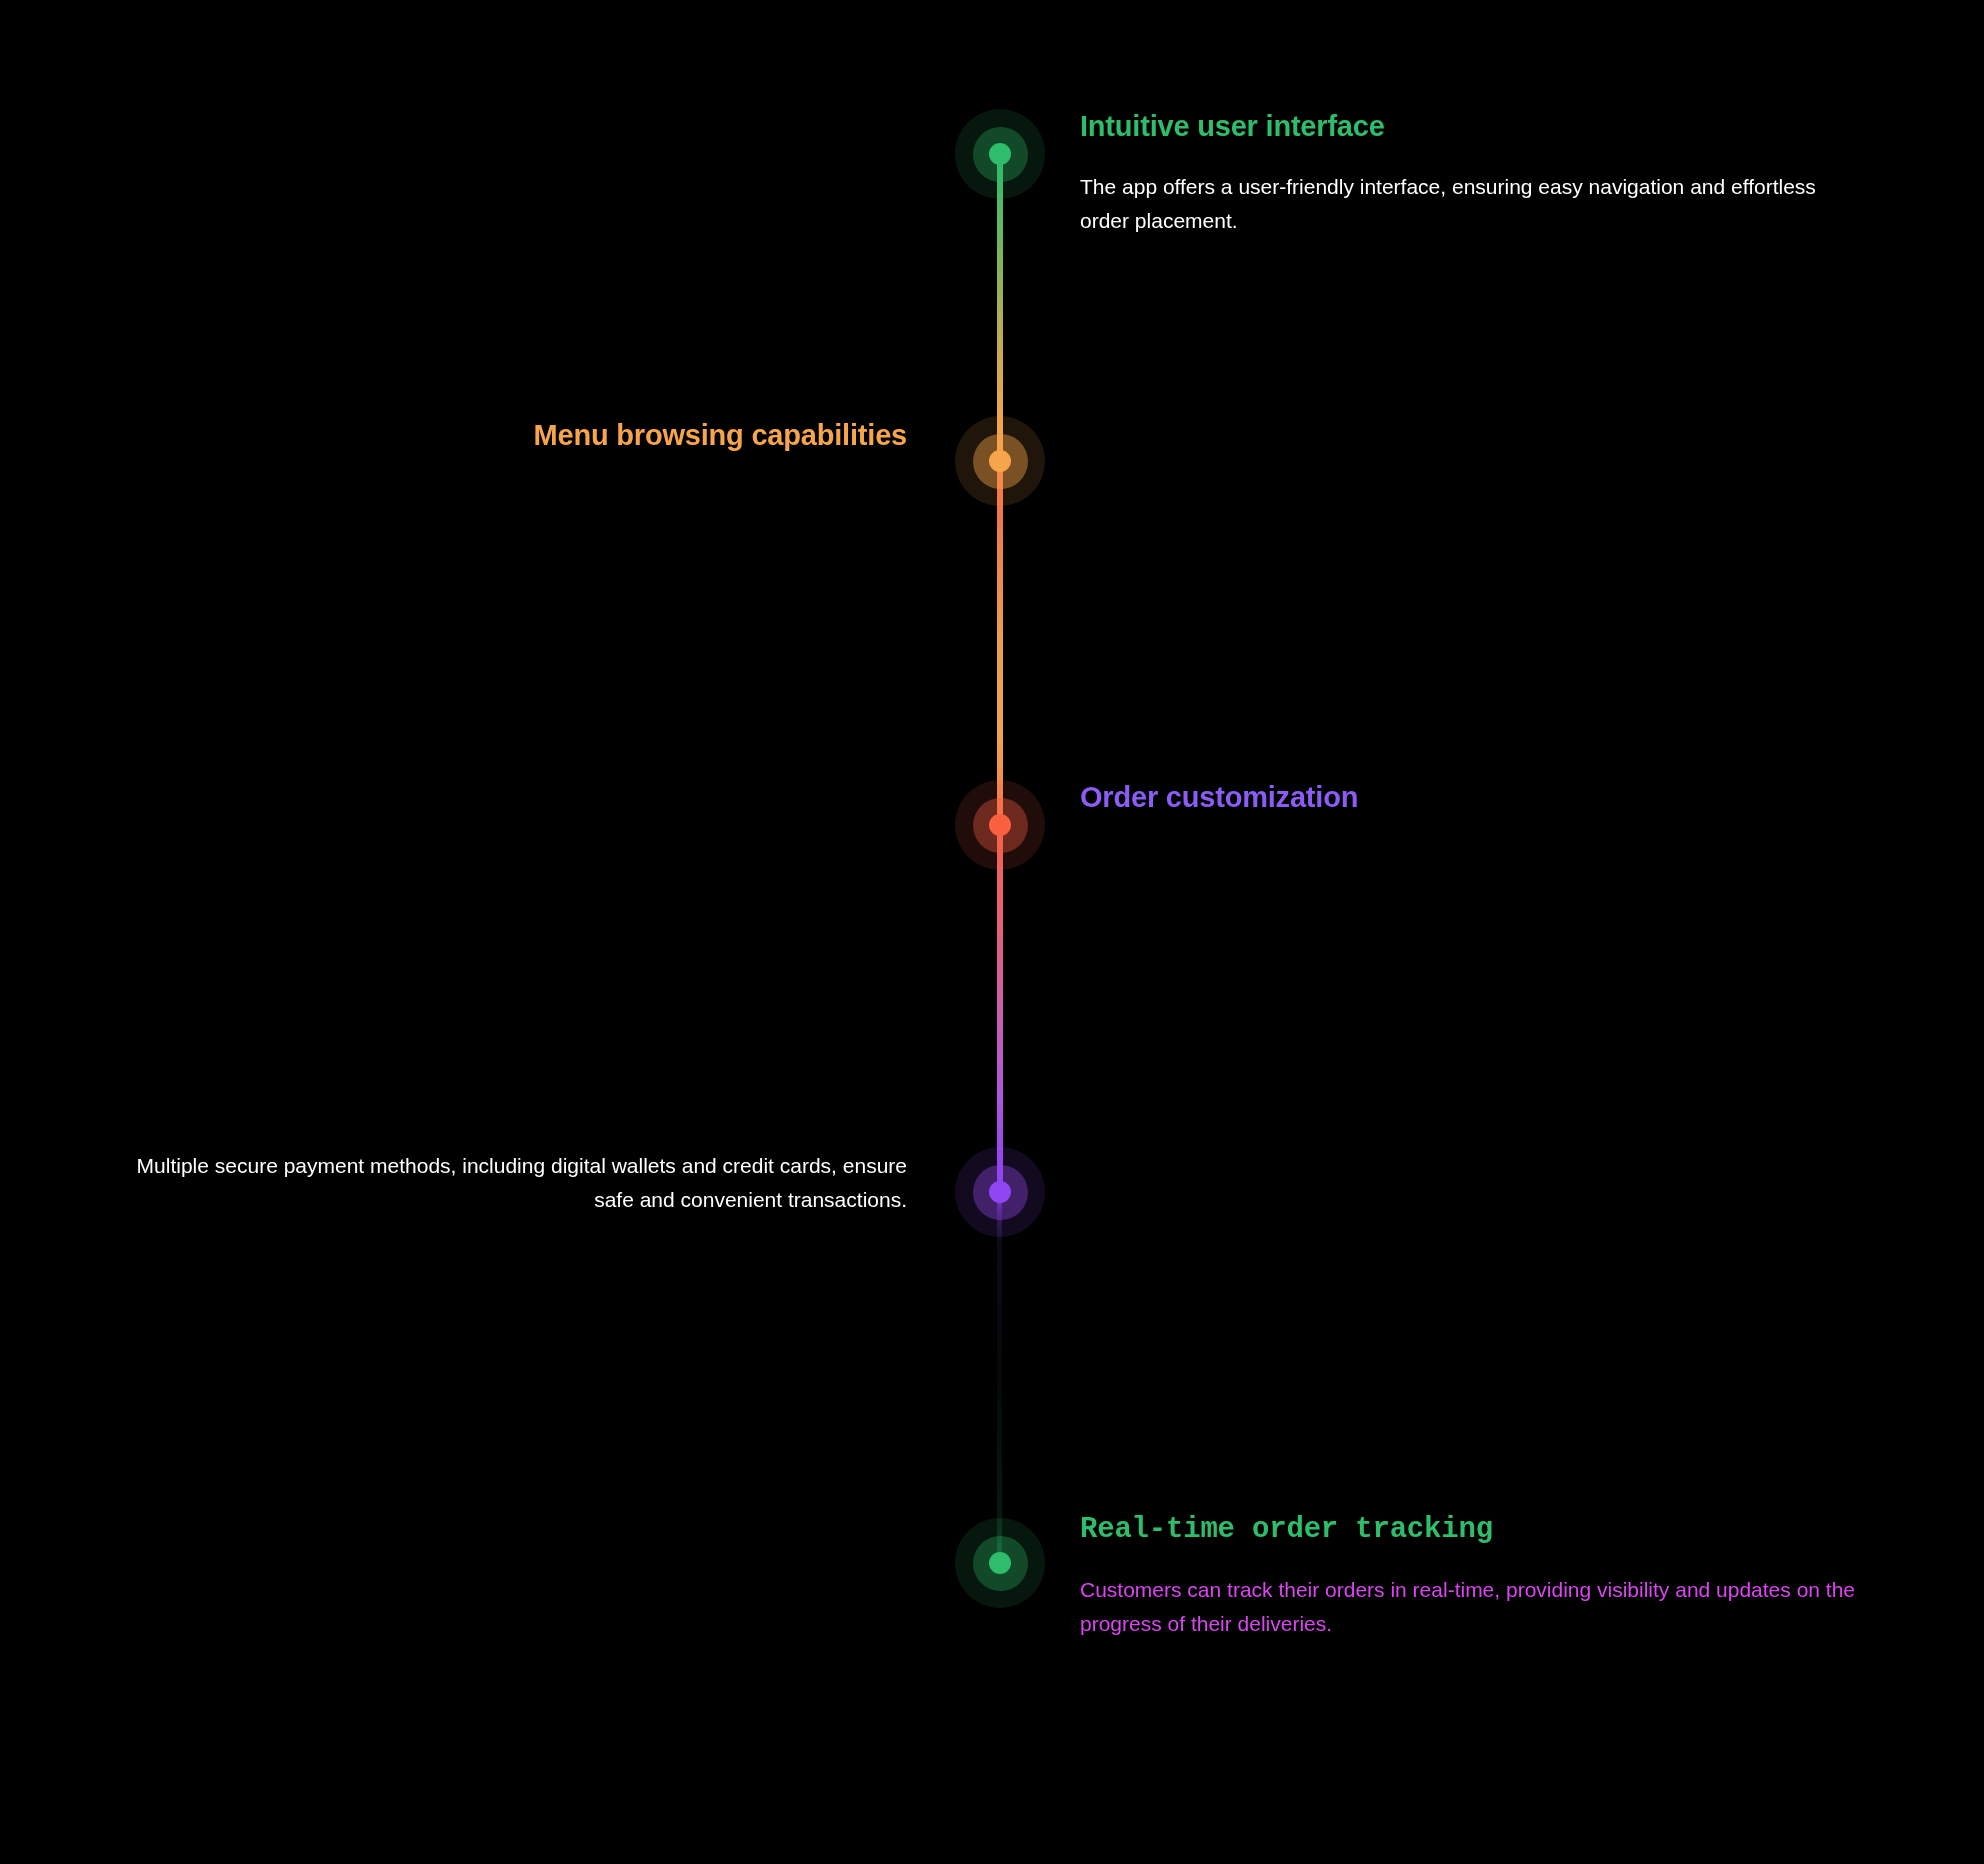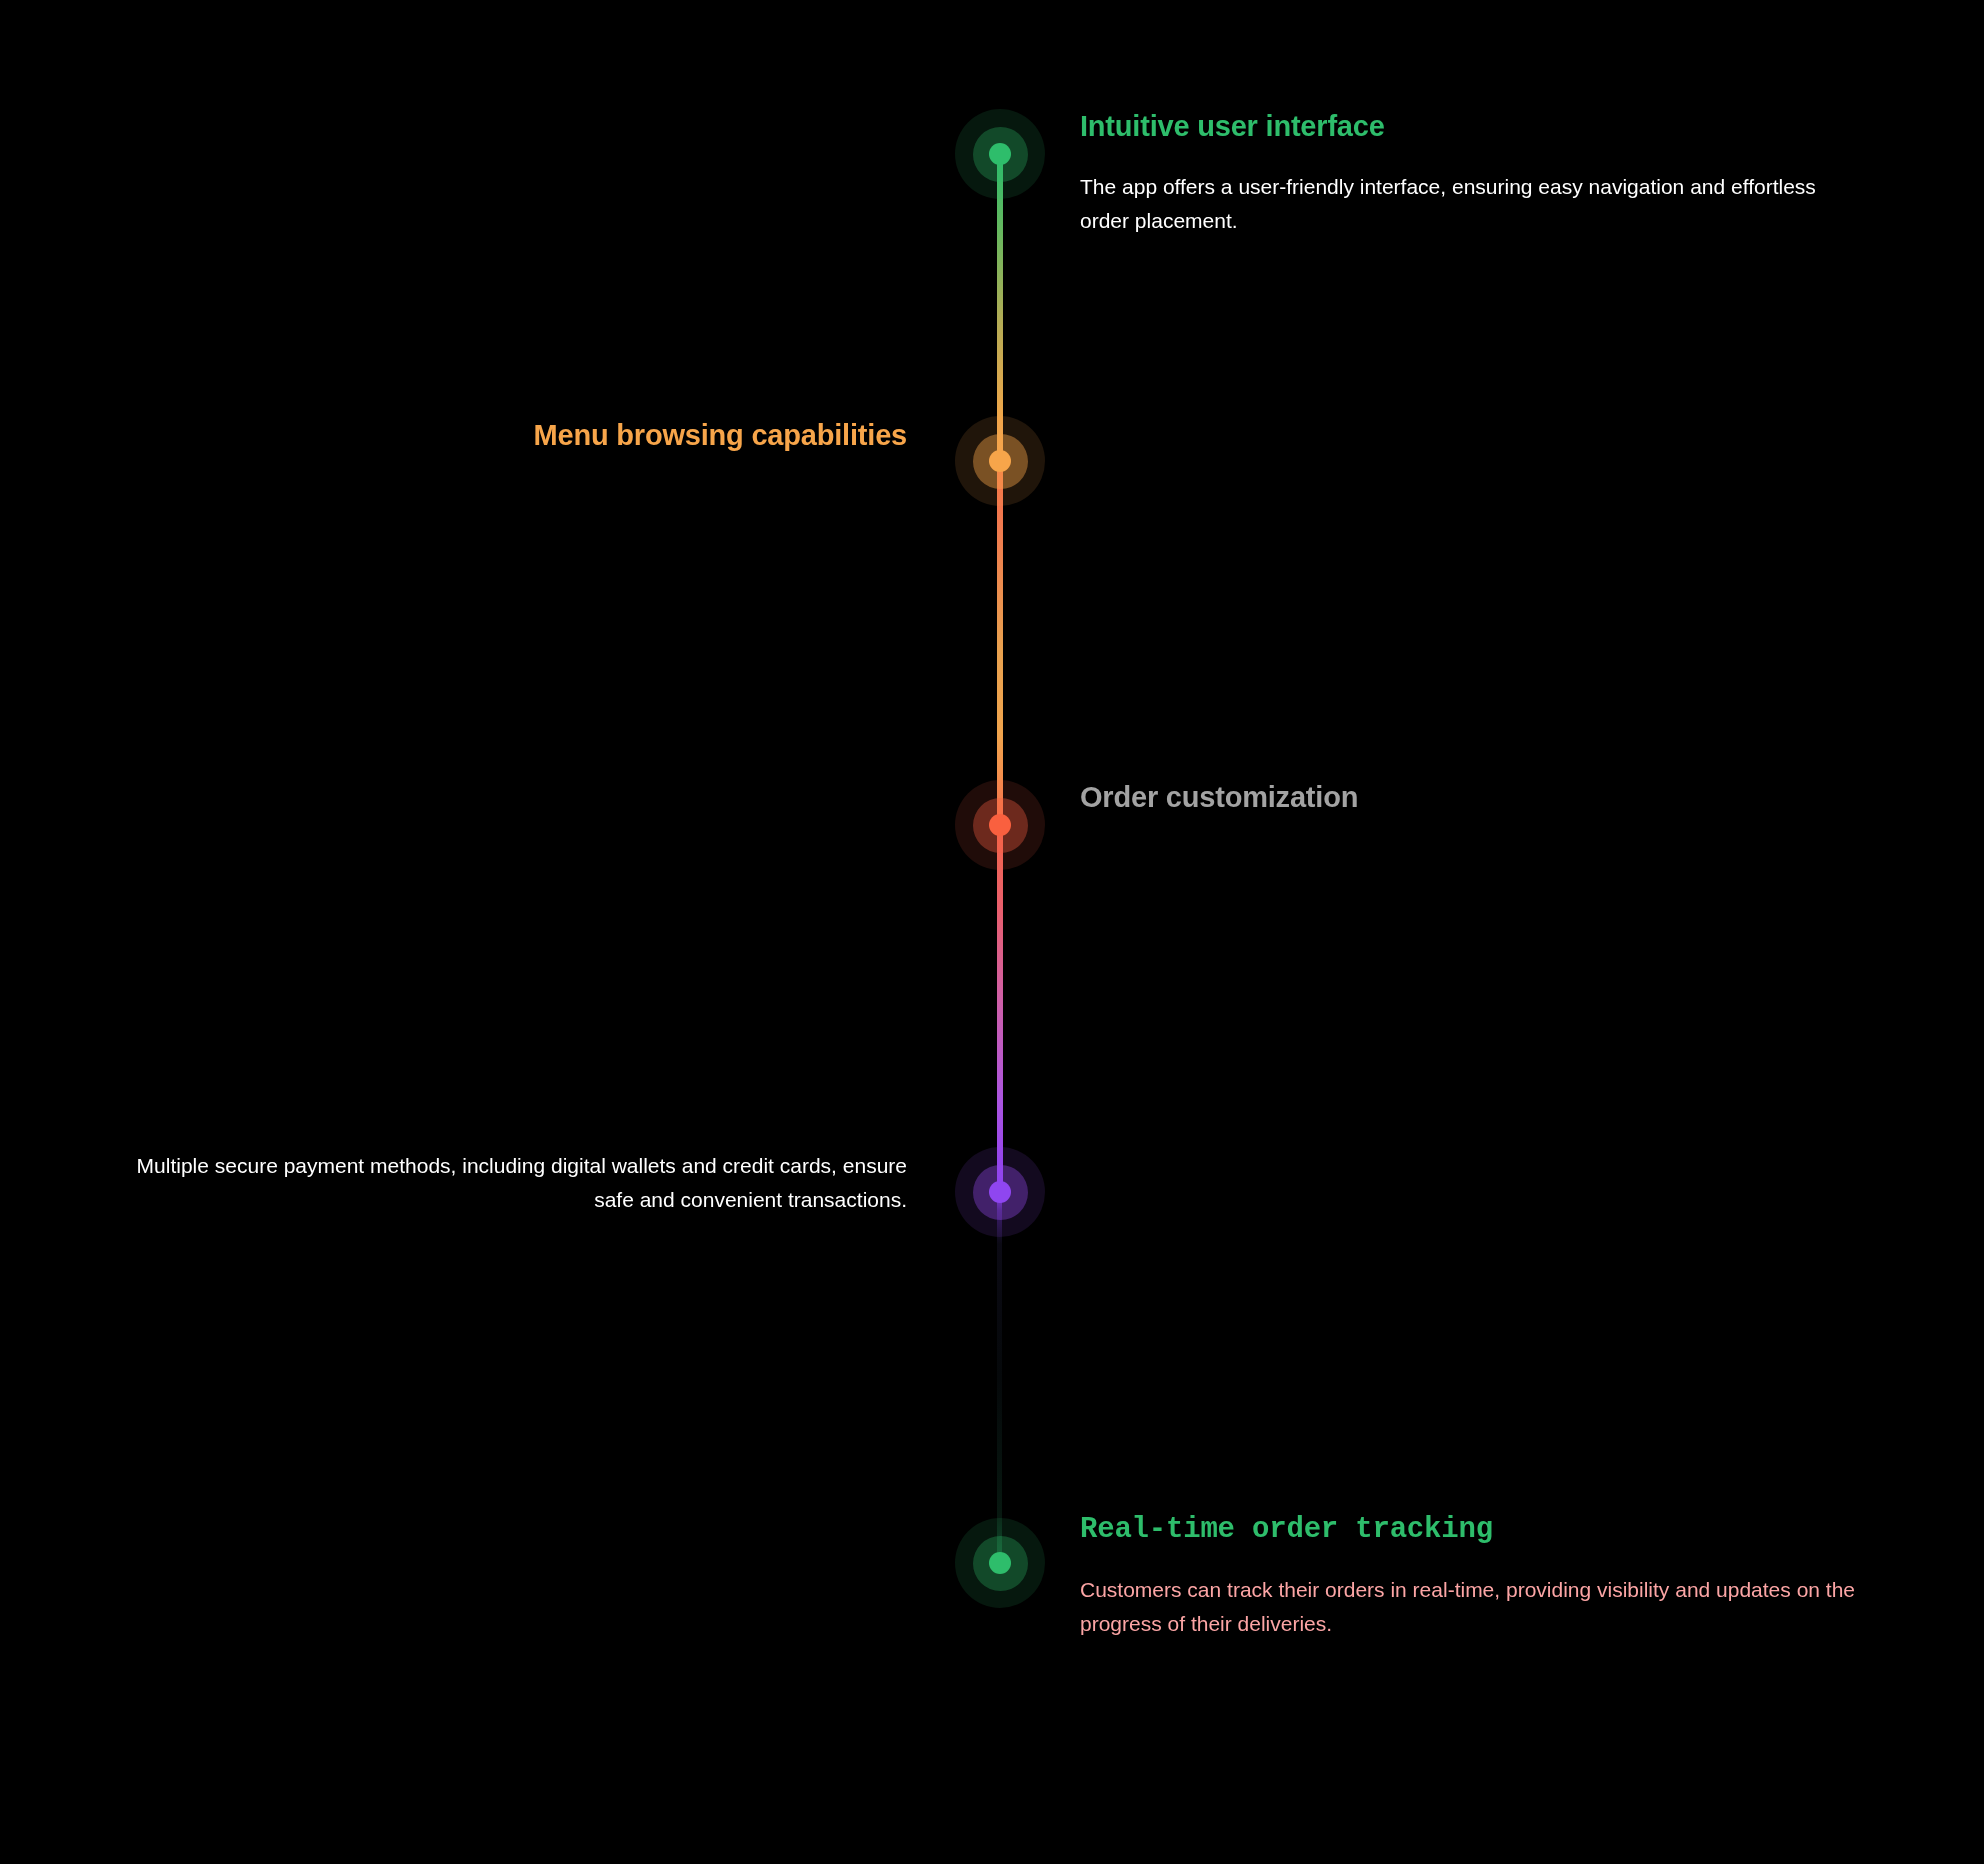--- a/index.html
+++ b/index.html
@@ -174,26 +174,26 @@
   <div class="block right" style="top:110px; width:820px;">
     <h2 class="b-title" style="color: rgb(46, 189, 107);">Intuitive user interface</h2>
     <p class="b-desc" style="width: 772px; color: rgb(255, 255, 255);">The app offers a user-friendly interface, ensuring easy navigation and effortless order placement.</p>
   </div>
 
   <div class="block left" style="top:419px; width:791px;">
     <h2 class="b-title" style="color: rgb(247, 165, 74);">Menu browsing capabilities</h2>
   </div>
 
   <div class="block right" style="top:781px; width:820px;">
-    <h2 class="b-title" style="color: #a3a3a3;">Order customization</h2>
+    <h2 class="b-title" style="color: #8b5cf6;">Order customization</h2>
   </div>
 
   <div class="block left" style="top:1149px; width:791px;">
     <p class="b-desc" style="color: rgb(255, 255, 255);">Multiple secure payment methods, including digital wallets and credit cards, ensure safe and convenient transactions.</p>
   </div>
 
   <div class="block right" style="top:1513px; width:820px;">
     <h2 class="b-title" style="color: rgb(46, 189, 107); font-family: Liberation Mono, monospace;">Real-time order tracking</h2>
-    <p class="b-desc" style="width: 791px; color: #fca5a5;">Customers can track their orders in real-time, providing visibility and updates on the progress of their deliveries.</p>
+    <p class="b-desc" style="width: 791px; color: #d946ef;">Customers can track their orders in real-time, providing visibility and updates on the progress of their deliveries.</p>
   </div>
 
 </div>
 
 
 </body></html>

